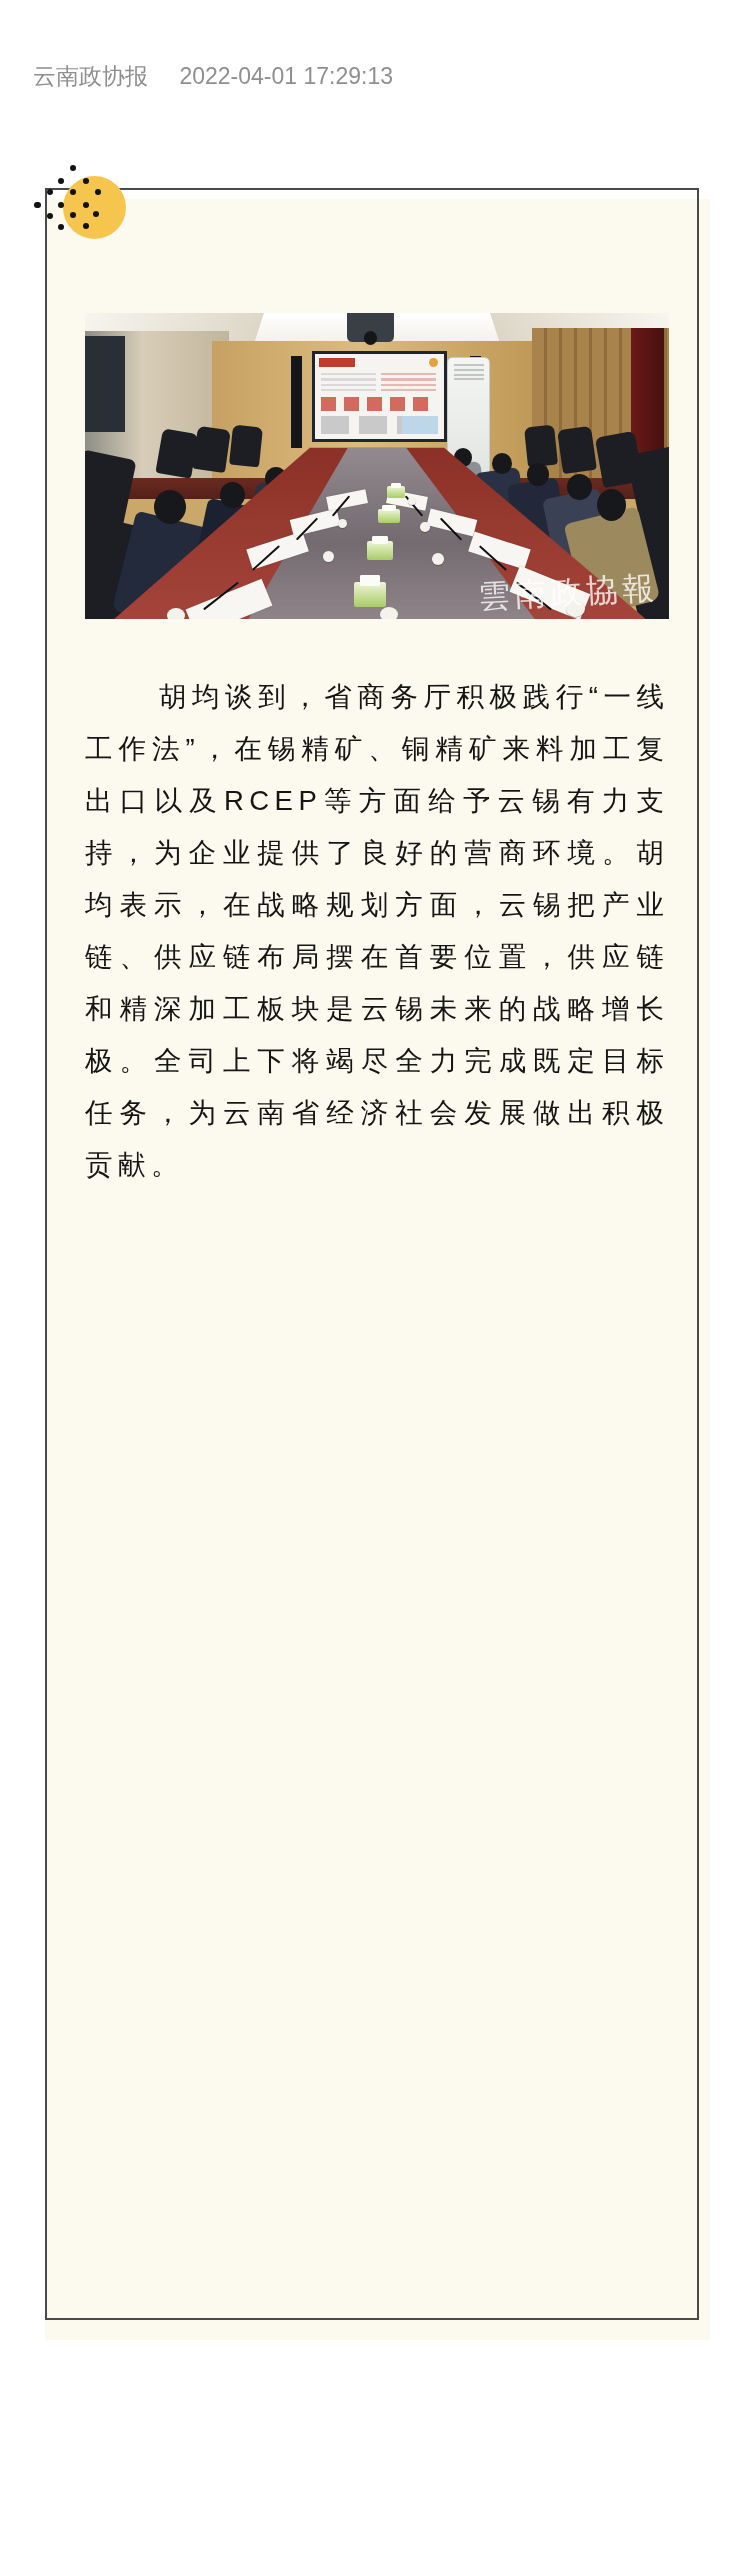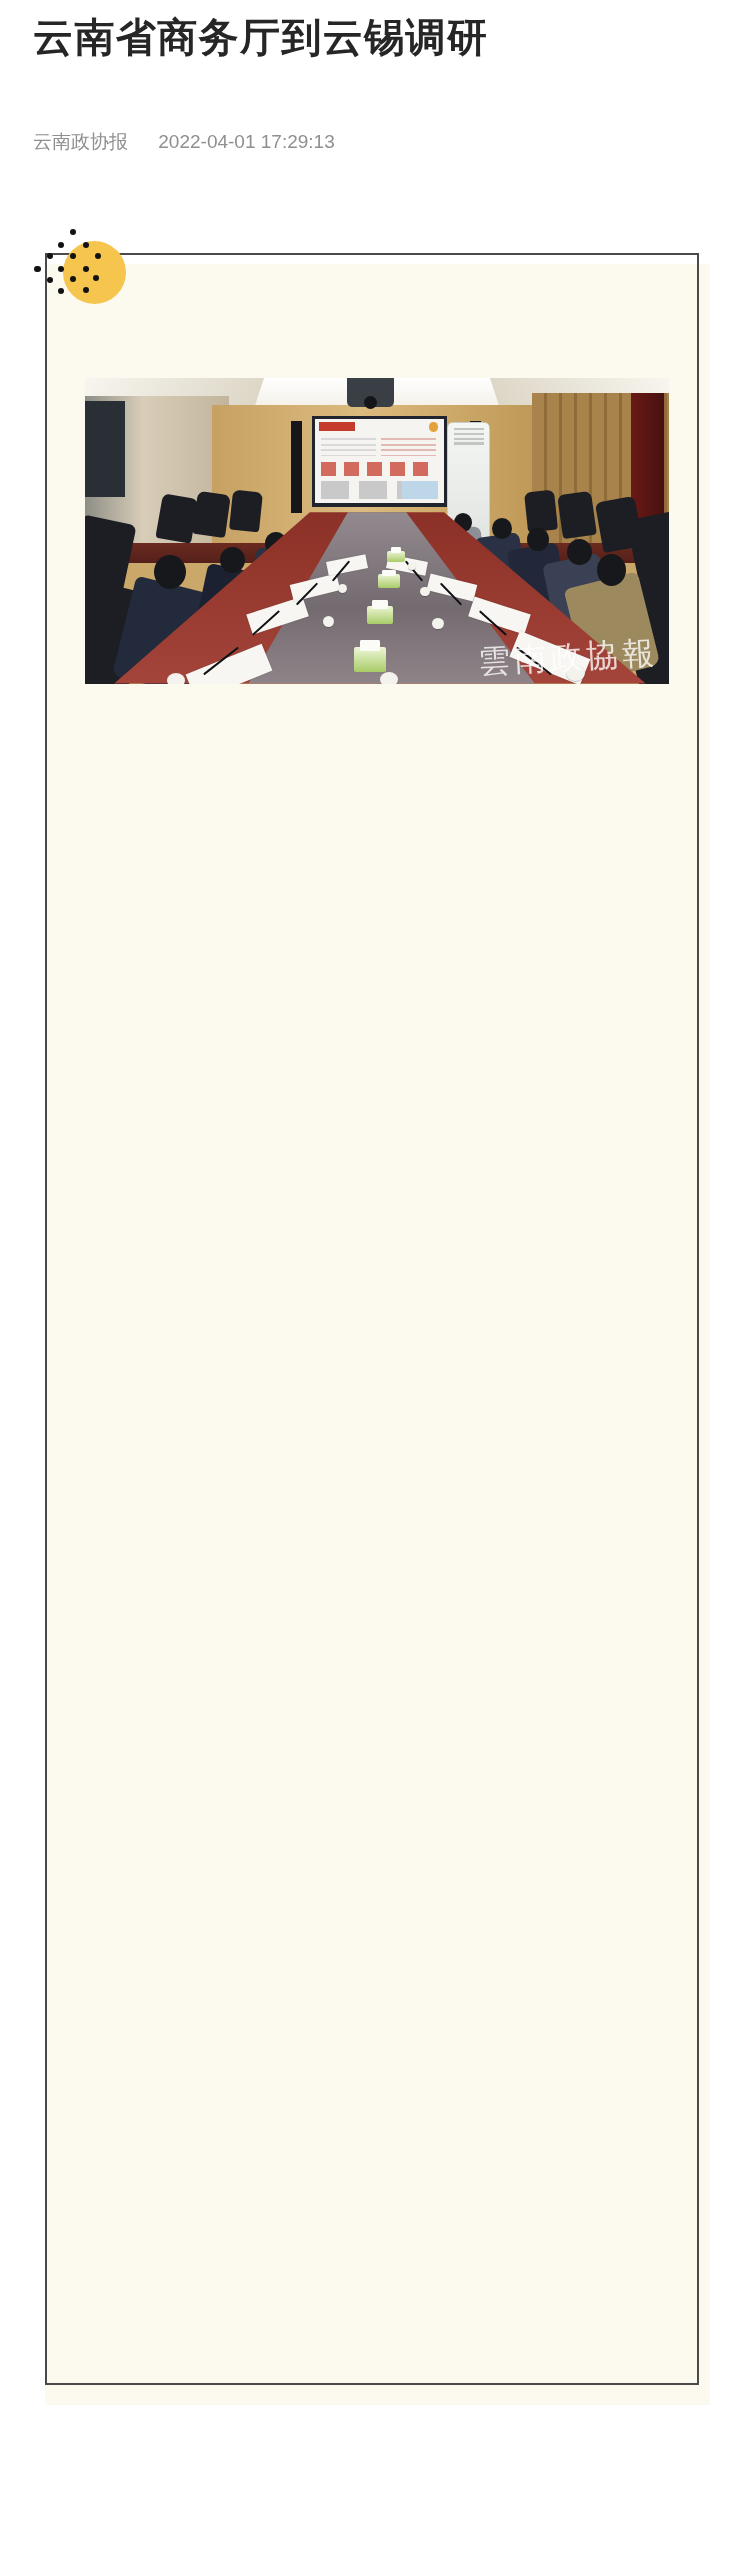--- a/index.html
+++ b/index.html
@@ -2,21 +2,21 @@
 <html style="font-size:11px"><head>
 <meta charset="utf-8">
 <style>
   html,body{margin:0;padding:0;background:#ffffff;}
   body{width:742px;font-family:"Liberation Sans","DejaVu Sans",sans-serif;}
   .page{position:relative;width:742px;min-height:2576px;background:#ffffff;overflow:hidden;}
 
   
   .title{margin:9.6px 32px 0 33px;font-size:40px;line-height:55px;font-weight:bold;
          color:#262626;letter-spacing:1.4px;}
-  .meta{margin:60px 33px 0 33px;font-size:19px;line-height:33px;color:#8f8f8f;}
+  .meta{margin:60px 33px 0 33px;font-size:23px;line-height:33px;color:#8f8f8f;}
   .meta .src{margin-right:25px;}
 
   
   .card-zone{position:relative;margin-top:95px;}
   .card-bg{position:absolute;left:45px;top:11px;width:665px;height:2141px;
            background:#FCFAEF;z-index:0;}
   .card{position:relative;z-index:1;box-sizing:border-box;margin:0 43px 0 45px;
         min-height:2132px;border:2.7px solid #4a4a4a;padding:71px 27.5px 82px 38px;}
   .card p{margin:0;font-size:27.5px;line-height:52px;letter-spacing:5.5px;color:#151515;
           text-align:justify;text-indent:74px;}
@@ -83,21 +83,20 @@
 
   
   .credits{margin:97px 33px 27.5px 33px;font-size:27.5px;line-height:45px;color:#3c3c3c;
            letter-spacing:0.7px;}
 </style>
 </head>
 <body>
 
 <div class="page">
 
-  <h1 class="title">云南省商务厅到云锡调研</h1>
 
   <div class="meta">
     <span class="src">云南政协报</span>
     <span class="time">2022-04-01 17:29:13</span>
   </div>
 
   <div class="card-zone">
 
     <div class="card-bg"></div>
     <div class="y-circle"></div>
@@ -222,17 +221,18 @@
         <span class="cup" style="left:347px;top:240px;width:11.7px;height:11.7px"></span>
         <span class="cup" style="left:253px;top:206px;width:9px;height:9px"></span>
         <span class="cup" style="left:238px;top:238px;width:11px;height:11px"></span>
         <span class="cup" style="left:295px;top:294px;width:18px;height:15px"></span>
         <span class="cup" style="left:481px;top:287px;width:19px;height:16.5px"></span>
         <span class="cup" style="left:82px;top:295px;width:18px;height:15px"></span>
 
         <div class="wm">雲南政協報</div>
       </div>
 
+      <p class="p3">胡均谈到，省商务厅积极践行“一线工作法”，在锡精矿、铜精矿来料加工复出口以及RCEP等方面给予云锡有力支持，为企业提供了良好的营商环境。胡均表示，在战略规划方面，云锡把产业链、供应链布局摆在首要位置，供应链和精深加工板块是云锡未来的战略增长极。全司上下将竭尽全力完成既定目标任务，为云南省经济社会发展做出积极贡献。</p>
     </div>
   </div>
 
 </div>
 
 
 </body></html>

